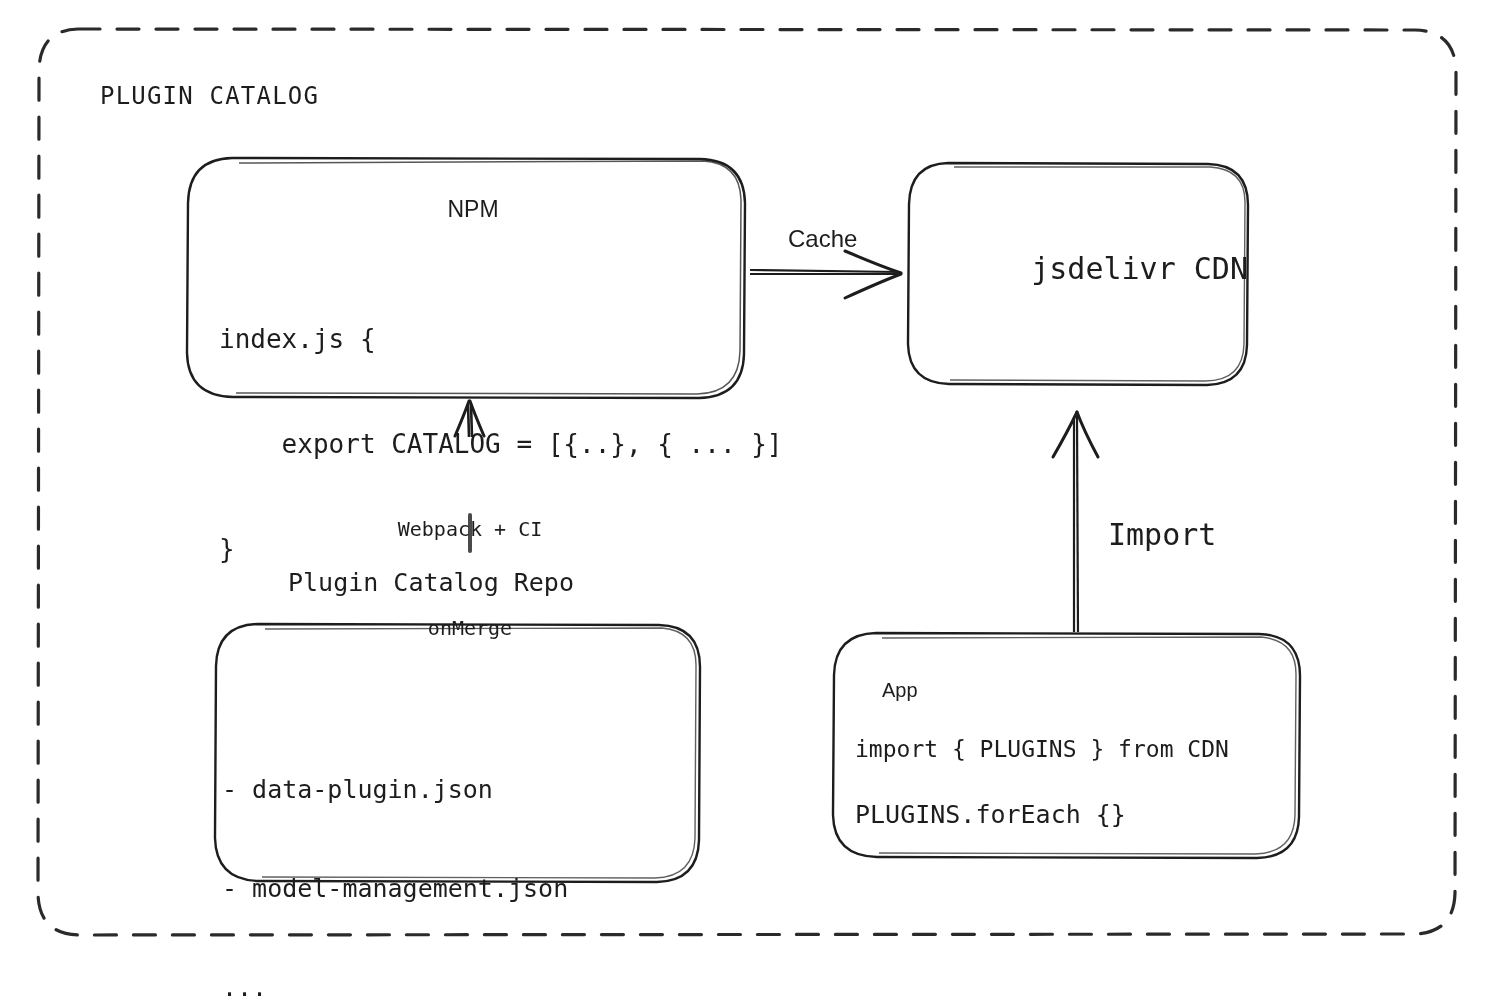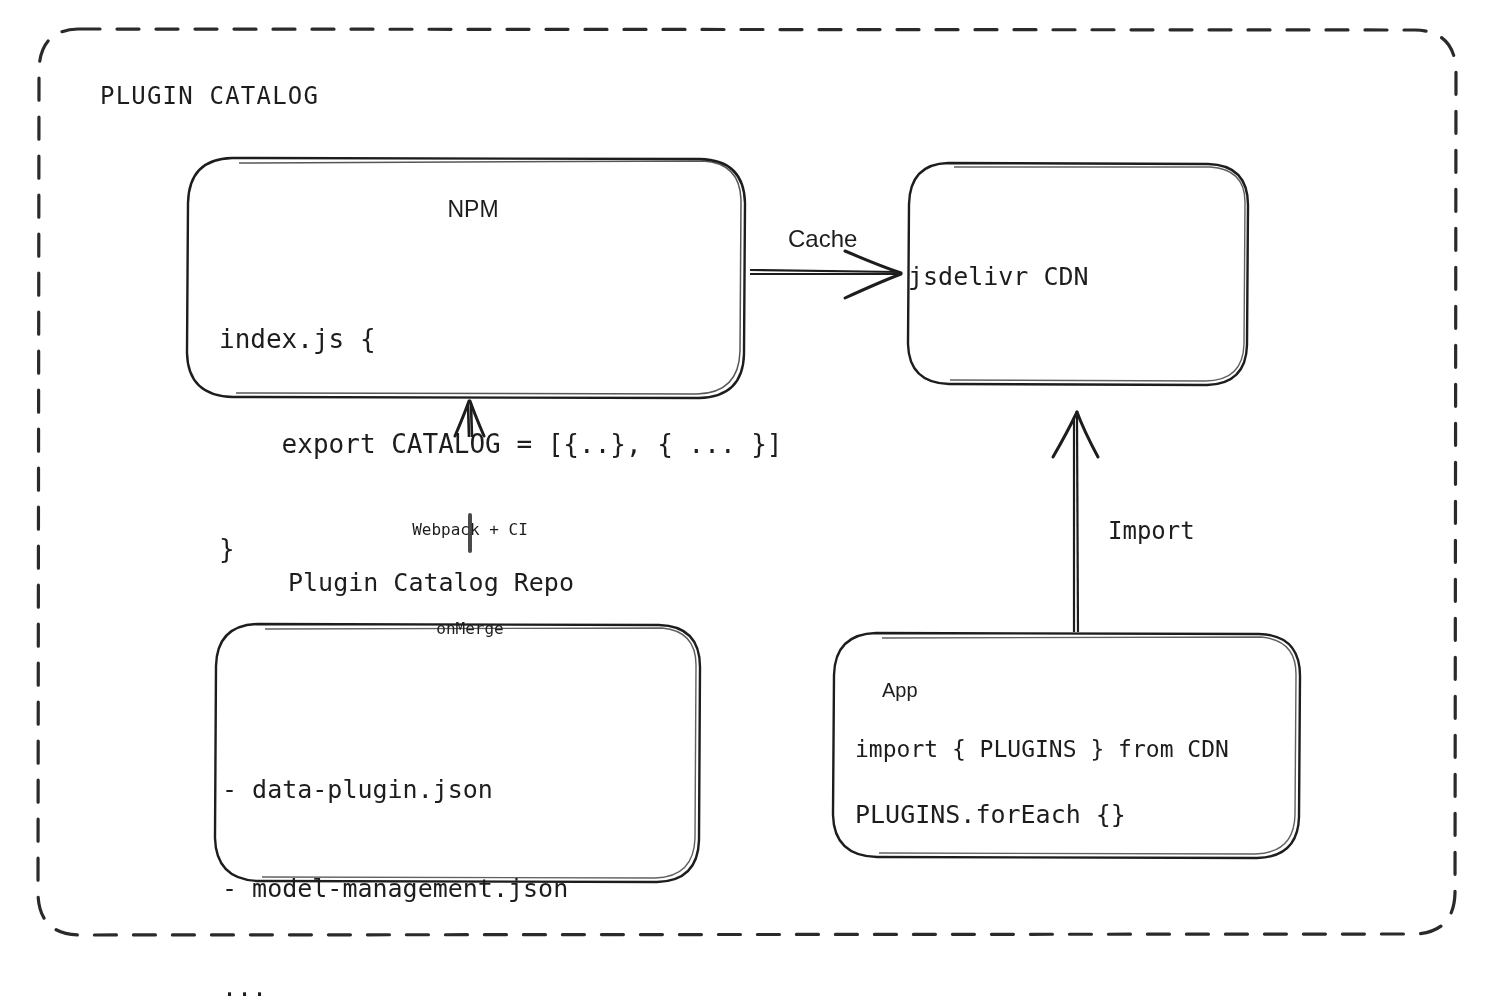--- a/index.html
+++ b/index.html
@@ -59,24 +59,24 @@
   #npm-code {
     left: 219px;
     top: 252px;
     font-size: 26px;
     line-height: 35px;
   }
 
   
   #cdn-title {
     left: 908px;
-    top: 262px;
+    top: 251px;
     width: 340px;
-    text-align: left;
-    font-size: 25px;
+    text-align: right;
+    font-size: 30px;
   }
 
   
   #repo-title {
     left: 288px;
     top: 568px;
     font-size: 25px;
   }
   #repo-list {
     left: 222px;
@@ -106,29 +106,29 @@
   
   #label-cache {
     left: 788px;
     top: 197px;
     font-size: 24px;
     margin-top: 28px;
   }
   #label-webpack {
     left: 370px;
     top: 447px;
-    font-size: 16px;
+    font-size: 20px;
     line-height: 33px;
     text-align: center;
     width: 200px;
   }
   #label-import {
     left: 1108px;
     top: 517px;
-    font-size: 24px;
+    font-size: 30px;
   }
 </style>
 </head>
 <body>
 
 <div id="canvas">
 
   <svg class="layer-svg" viewBox="0 0 1506 1002">
 
     <g>

